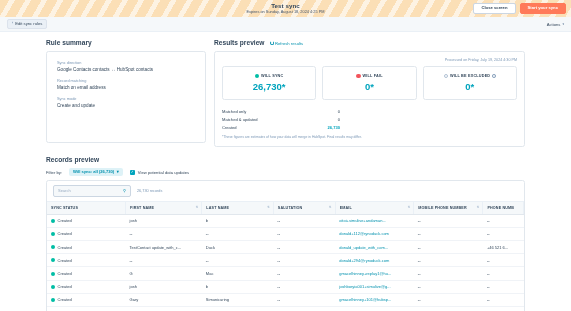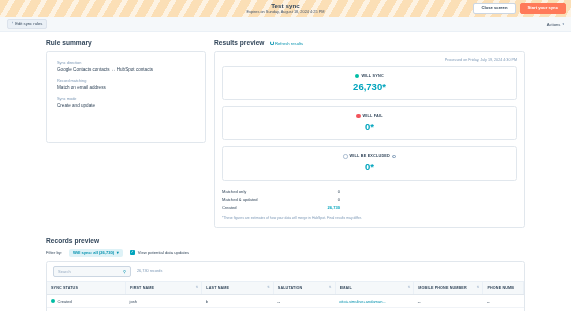--- a/index.html
+++ b/index.html
@@ -98,21 +98,21 @@
   .rule-label {
     font-size: 3.9px; color: #7c98b6; margin-bottom: 1.8px; line-height: 1.1;
   }
   .rule-value { font-size: 4.6px; color: #33475b; line-height: 1.15; }
 
   
   .results-card { padding: 6px 7px 7px 7px; }
   .processed {
     text-align: right; font-size: 3.7px; color: #7c98b6; margin-bottom: 4px;
   }
-  .stats { display: flex; gap: 6px; flex-direction: column; }
+  .stats { display: flex; gap: 6px; }
   .stat {
     flex: 1; border: .6px solid #e1e7ed; border-radius: 2.5px;
     padding: 7px 4px 8px 4px; text-align: center; background: #fff;
   }
   .stat-head {
     display: flex; align-items: center; justify-content: center; gap: 2px;
     margin-bottom: 3.5px;
   }
   .stat-label {
     font-size: 3.8px; font-weight: bold; color: #33475b;

